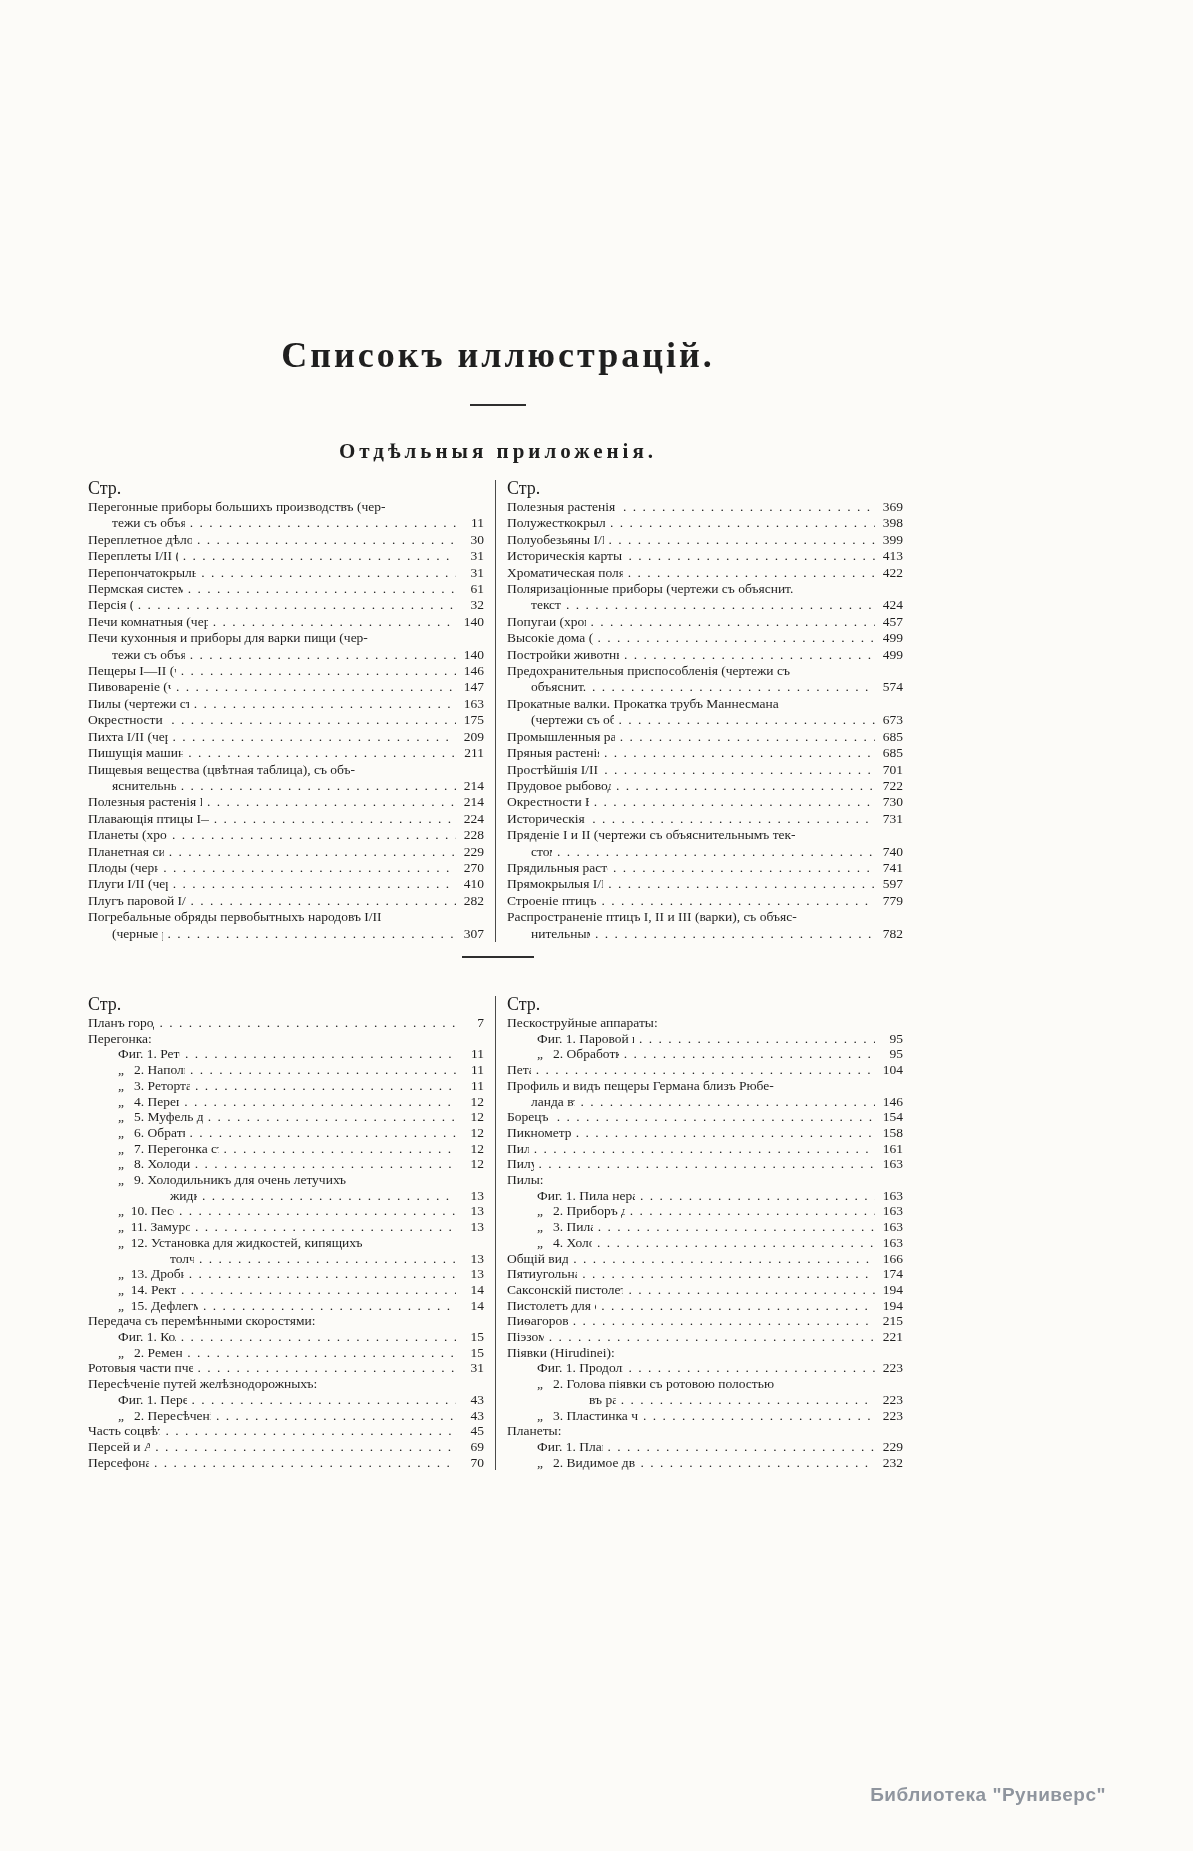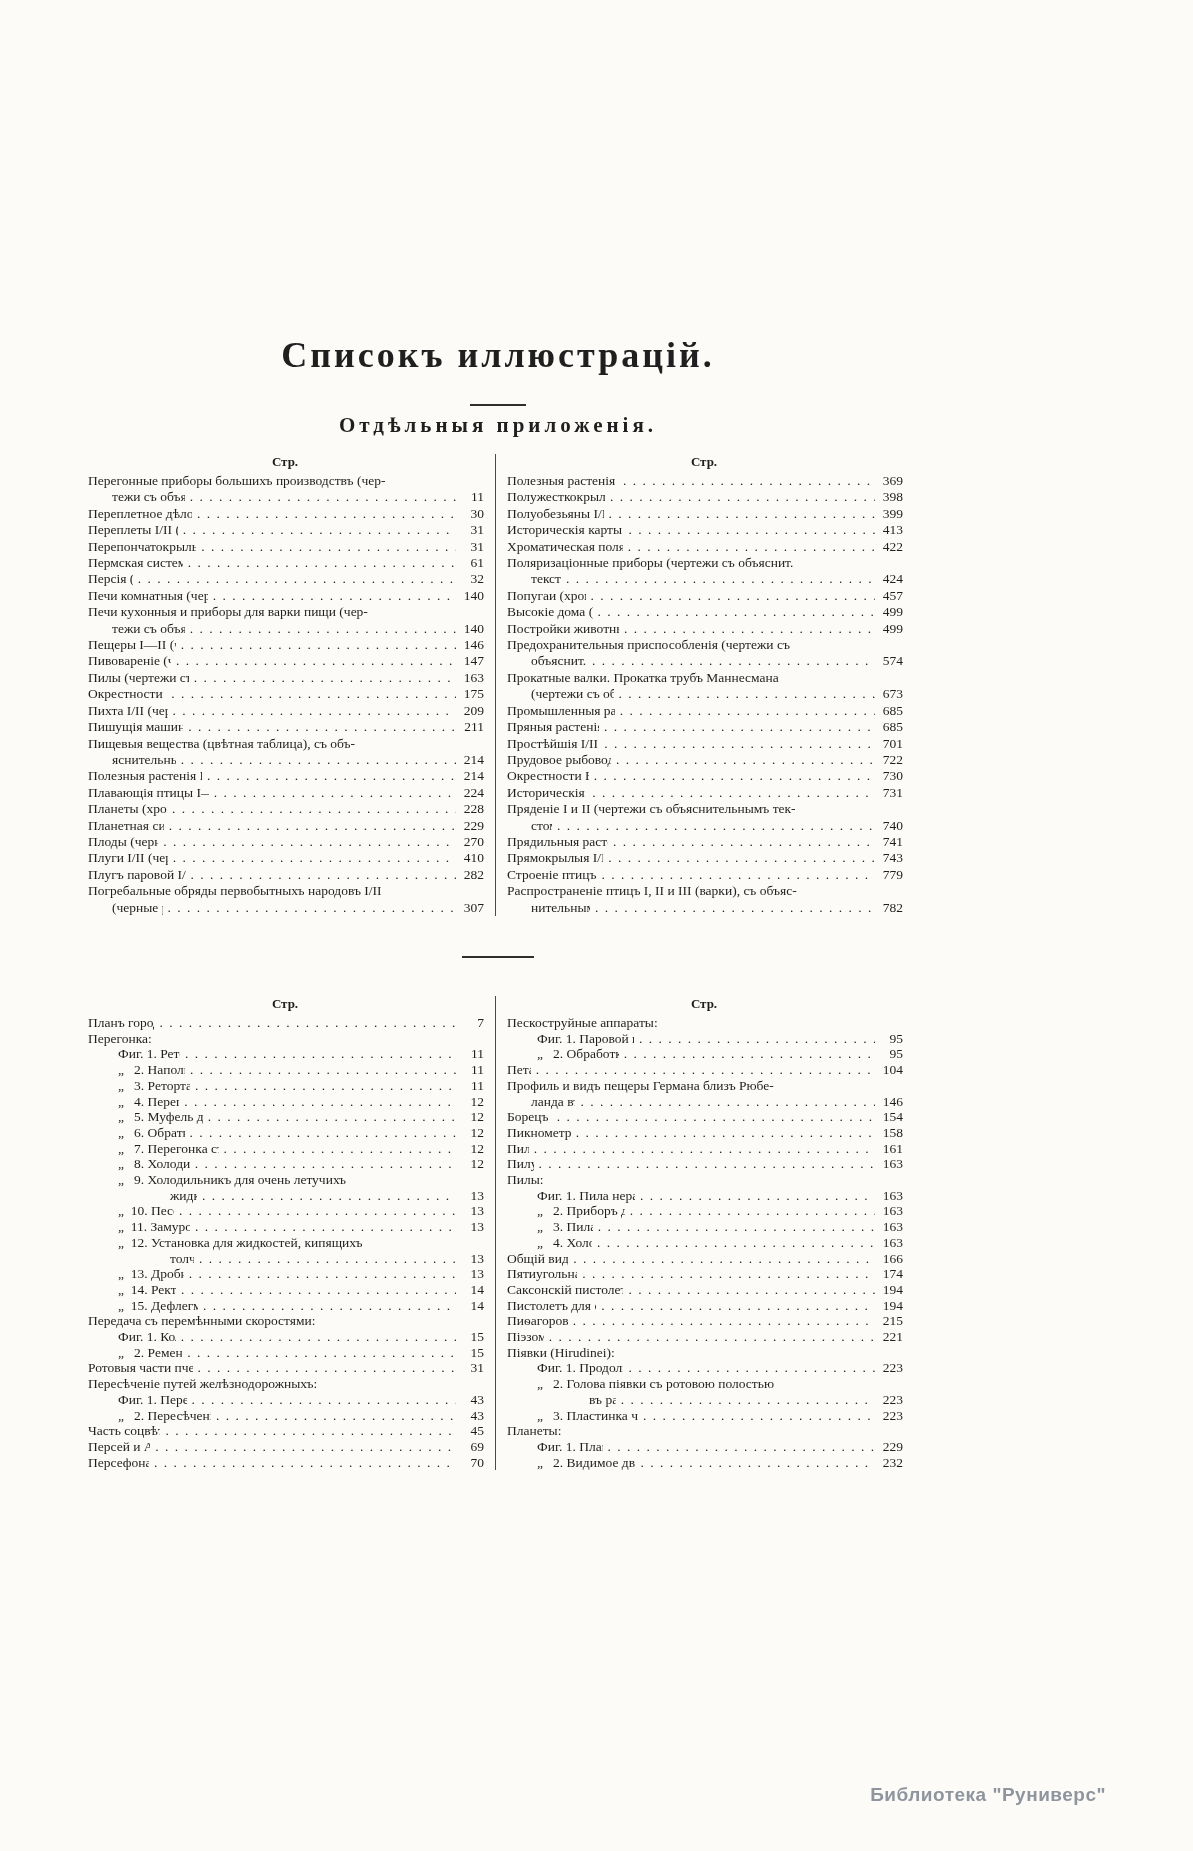--- a/index.html
+++ b/index.html
@@ -23,34 +23,33 @@
     font-size: 36px; font-weight: 700; letter-spacing: 3px;
   }
   .rule {
     position: absolute; left: 50%; transform: translateX(-50%);
     border: 0; border-top: 2px solid #2e2e2e; margin: 0;
   }
   .rule1 { top: 404px; width: 56px; }
   .rule2 { top: 956px; width: 72px; }
 
   .sec { position: absolute; left: 0; width: 820px; }
-  .sec1 { top: 412px; }
+  .sec1 { top: 438px; }
   .sec2 { top: 980px; }
   .sec h2 {
     margin: 0; text-align: center;
     font-size: 21px; font-weight: 700; letter-spacing: 4px;
     line-height: 26px;
   }
   .cols { display: flex; margin-top: 16px; }
   .col { width: 396px; }
   .vrule { width: 1px; background: #4a4a4a; margin: 0 11px; }
   .str {
-    text-align: center; font-size: 13px; line-height: 16px;
+    text-align: left; font-size: 18px; line-height: 16px;
     padding: 0 2px 3px 0;
-    font-weight: bold;
   }
   .line { display: flex; align-items: baseline; font-size: 13.5px; }
   .sec1 .line { line-height: 16.4px; }
   .sec2 .line { line-height: 15.7px; }
   .txt { white-space: nowrap; flex: 0 1 auto; overflow: hidden; }
   .ind1 .txt { padding-left: 24px; }
   .ind2 .txt { padding-left: 30px; }
   .ind4 .txt { padding-left: 82px; }
   .lead {
     flex: 1 1 auto; overflow: hidden; white-space: nowrap;
@@ -319,21 +318,21 @@
                 <span class="pg">740</span>
               </div>
               <div class="line ind0">
                 <span class="txt">Прядильныя растенія (черная таблица)</span>
                 <span class="lead"></span>
                 <span class="pg">741</span>
               </div>
               <div class="line ind0">
                 <span class="txt">Прямокрылыя I/II (черныя таблицы)</span>
                 <span class="lead"></span>
-                <span class="pg">743</span>
+                <span class="pg">597</span>
               </div>
               <div class="line ind0">
                 <span class="txt">Строеніе птицъ (черная таблица)</span>
                 <span class="lead"></span>
                 <span class="pg">779</span>
               </div>
               <div class="line ind0">
                 <span class="txt">Распространеніе птицъ I, II и III (варки), съ объяс-</span>
               </div>
               <div class="line ind1">

